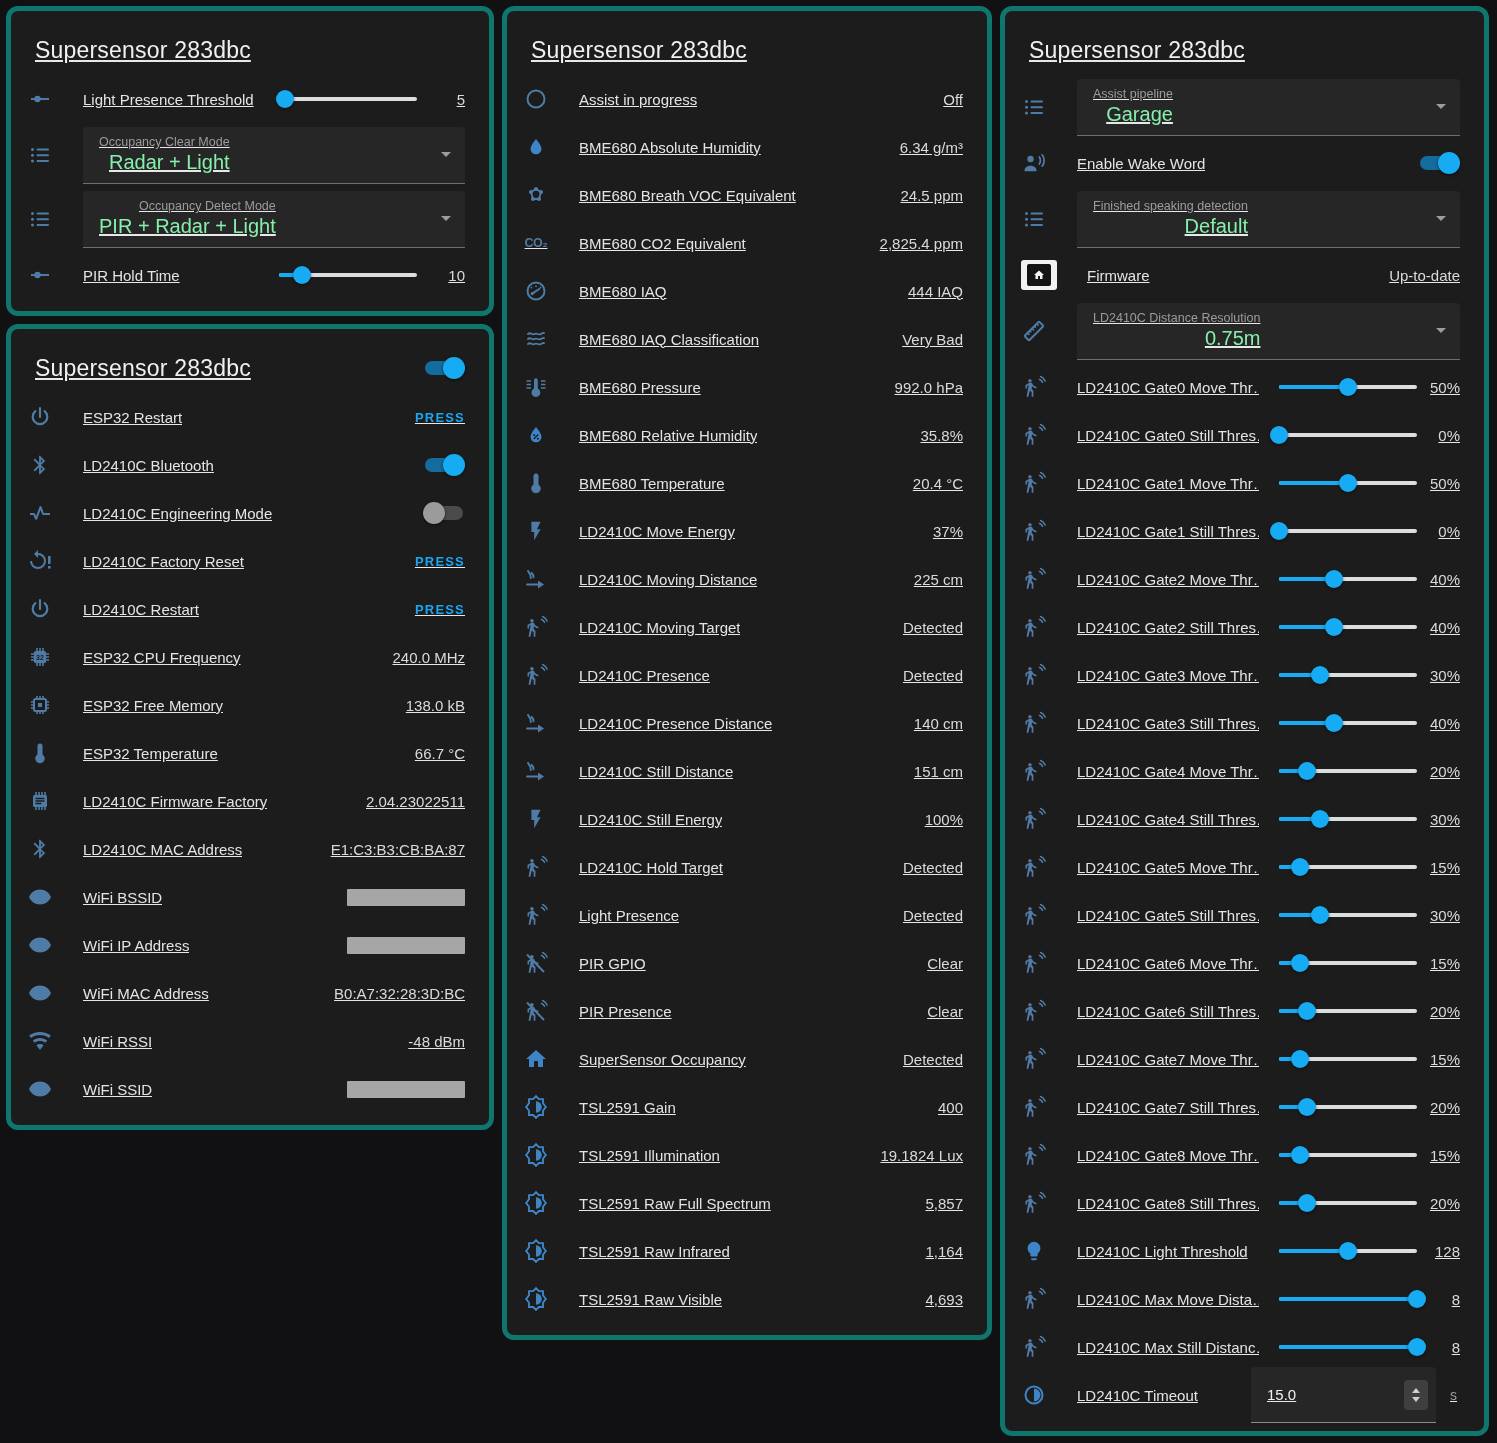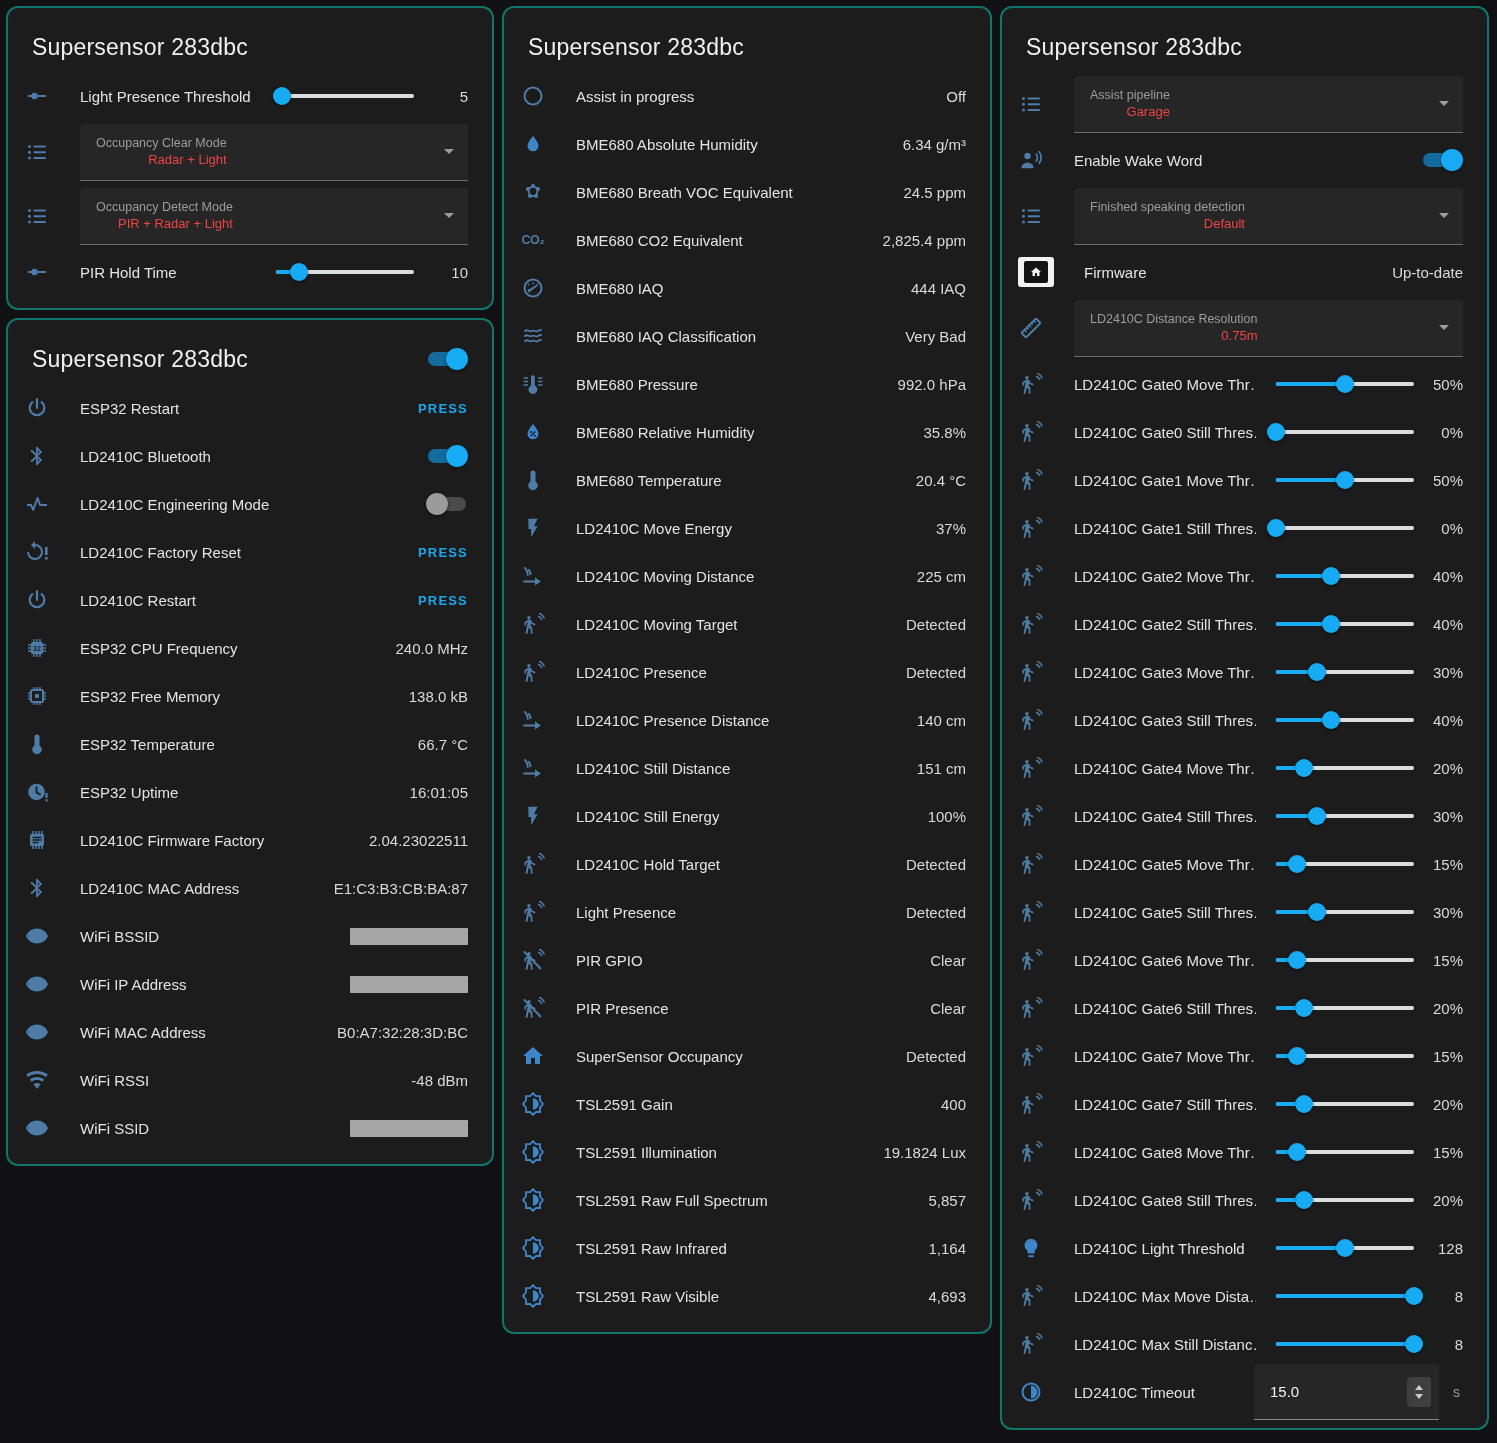--- a/index.html
+++ b/index.html
@@ -1,21 +1,21 @@
 <!DOCTYPE html>
 <html><head>
 <meta charset="utf-8">
 <style>
   html,body{margin:0;padding:0;background:#111113;font-family:"Liberation Sans",sans-serif;
     -webkit-font-smoothing:antialiased;color:#e8e8e8;}
   .grid{width:1497px;box-sizing:border-box;display:flex;gap:8px;padding:6px 4px 0 6px;align-items:flex-start;}
   .col{display:flex;flex-direction:column;gap:8px;flex:0 0 auto;}
   .col1{width:488px}.col2{width:490px}.col3{width:489px}
-  .card{background:#1c1c1c;border:2px solid #0f766e;border-radius:12px;box-sizing:border-box;
-    padding-bottom:12px;width:100%;}
+  .card{background:#1c1c1c;border:5px solid #0f766e;border-radius:12px;box-sizing:border-box;
+    padding-bottom:12px;width:100%;text-decoration:underline;}
   .card-header{display:flex;align-items:center;justify-content:space-between;
     padding:24px 24px 10px 24px;}
   .card-title{margin:0;font-size:23px;font-weight:400;color:#f0f0f0;letter-spacing:.2px;line-height:30px;}
   
   .row{display:flex;align-items:center;height:48px;padding:0 24px 0 16px;box-sizing:border-box;}
   .icon{flex:0 0 26px;display:flex;align-items:center;justify-content:center;color:#4f7ca6;margin-right:30px;}
   .icon svg{display:block}
   .icon.bright{color:#3d85c6}
   .row-label{font-size:15px;color:#e4e4e4;white-space:nowrap;overflow:hidden;}
   .value{margin-left:auto;font-size:15px;color:#dadada;white-space:nowrap;}
@@ -38,21 +38,21 @@
   .slider-row .row-label{flex:0 0 178px}
   .card-settings .slider-row .row-label{flex:0 0 182px}
   .card-controls .slider-row .row-label{flex:0 0 176px}
   
   .select-row{height:64px;padding-right:24px;text-align:right;}
   .select-box{flex:1;display:flex;align-items:center;height:57px;background:#262626;
     border-radius:4px 4px 0 0;border-bottom:1px solid #6e6e6e;padding:0 14px 0 16px;box-sizing:border-box;
     cursor:pointer;}
   .sel-texts{display:flex;flex-direction:column;justify-content:center;gap:2px;min-width:0;}
   .sel-label{font-size:12.5px;color:#9c9c9c;}
-  .sel-value{font-size:13px;color:#ef4444;}
+  .sel-value{font-size:20px;color:#86efac;}
   .chevron{margin-left:auto;width:0;height:0;border-left:5px solid transparent;border-right:5px solid transparent;
     border-top:5px solid #9c9c9c;}
   .num-box{margin-left:auto;display:flex;align-items:center;width:185px;height:56px;background:#262626;
     border-radius:4px 4px 0 0;border-bottom:1px solid #8a8a8a;box-sizing:border-box;padding:0 8px 0 16px;}
   .num-value{font-size:15px;color:#f2f2f2;flex:1;}
   .spin{display:flex;flex-direction:column;gap:4px;align-items:center;justify-content:center;
     width:24px;height:30px;background:#3f3f3f;border-radius:4px;cursor:pointer;}
   .spin .up{width:0;height:0;border-left:4px solid transparent;border-right:4px solid transparent;border-bottom:5px solid #cfcfcf;}
   .spin .dn{width:0;height:0;border-left:4px solid transparent;border-right:4px solid transparent;border-top:5px solid #cfcfcf;}
   .unit{margin-left:14px;font-size:14px;color:#9c9c9c;width:10px;}
@@ -232,32 +232,20 @@
           <span class="icon">
             <svg width="24" height="24" viewBox="0 0 24 24" fill="currentColor">
               <path d="M14.5 13.4V5a2.5 2.5 0 0 0-5 0v8.4a4.8 4.8 0 1 0 5 0z"></path>
             </svg>
           </span>
           <span class="row-label">ESP32 Temperature</span>
           <span class="value">66.7 °C</span>
         </div>
         <div class="row value-row">
           <span class="icon">
-            <svg width="24" height="24" viewBox="0 0 24 24">
-              <circle cx="11.5" cy="12" r="8.3" fill="currentColor"></circle>
-              <path d="M11.5 7.2v5.2l3.6 2.1" stroke="#1c1c1c" stroke-width="1.8" fill="none" stroke-linecap="round"></path>
-              <rect x="20.4" y="13" width="2.2" height="5" fill="currentColor"></rect>
-              <rect x="20.4" y="19.2" width="2.2" height="2.2" fill="currentColor"></rect>
-            </svg>
-          </span>
-          <span class="row-label">ESP32 Uptime</span>
-          <span class="value">16:01:05</span>
-        </div>
-        <div class="row value-row">
-          <span class="icon">
             <svg width="24" height="24" viewBox="0 0 24 24" fill="currentColor">
               <rect x="5" y="6" width="14" height="12" rx="1.5"></rect>
               <g stroke="currentColor" stroke-width="1.6">
                 <path d="M8 3v3M11 3v3M14 3v3M17 3v3M8 18v3M11 18v3M14 18v3M17 18v3"></path>
               </g>
               <path d="M7.5 9.5h9M7.5 12h9M7.5 14.5h6" stroke="#1c1c1c" stroke-width="1.4"></path>
             </svg>
           </span>
           <span class="row-label">LD2410C Firmware Factory</span>
           <span class="value">2.04.23022511</span>

